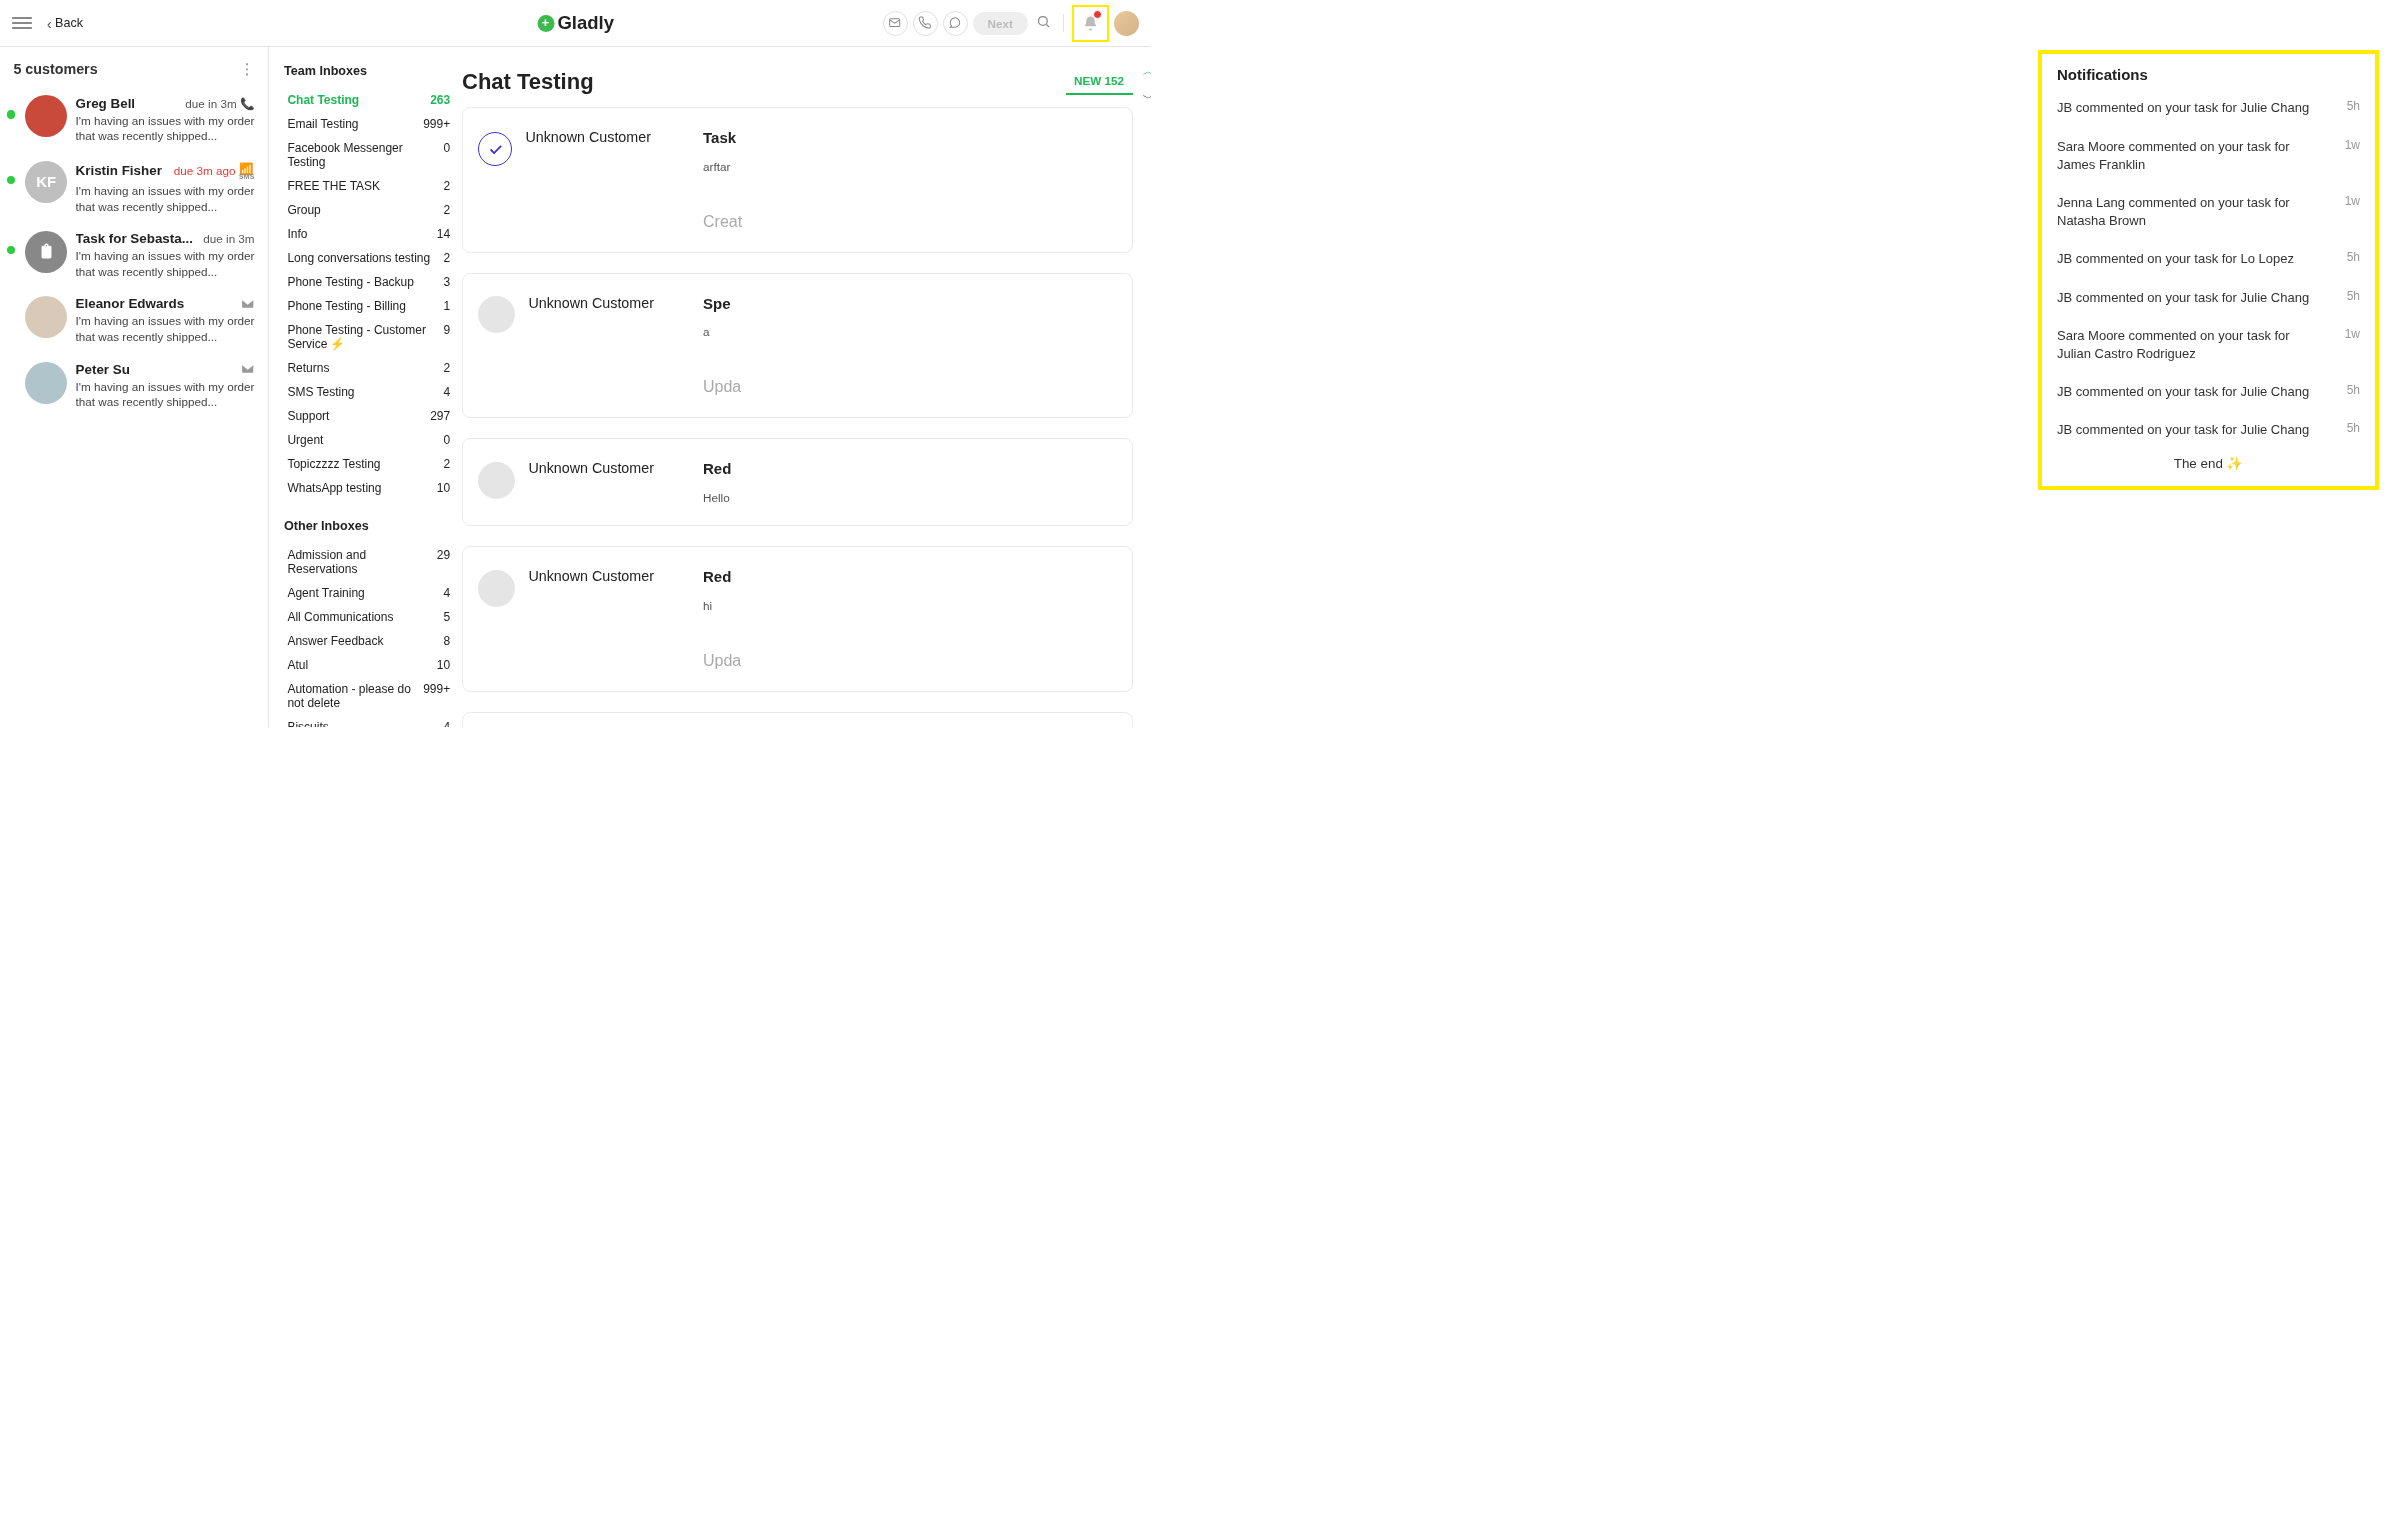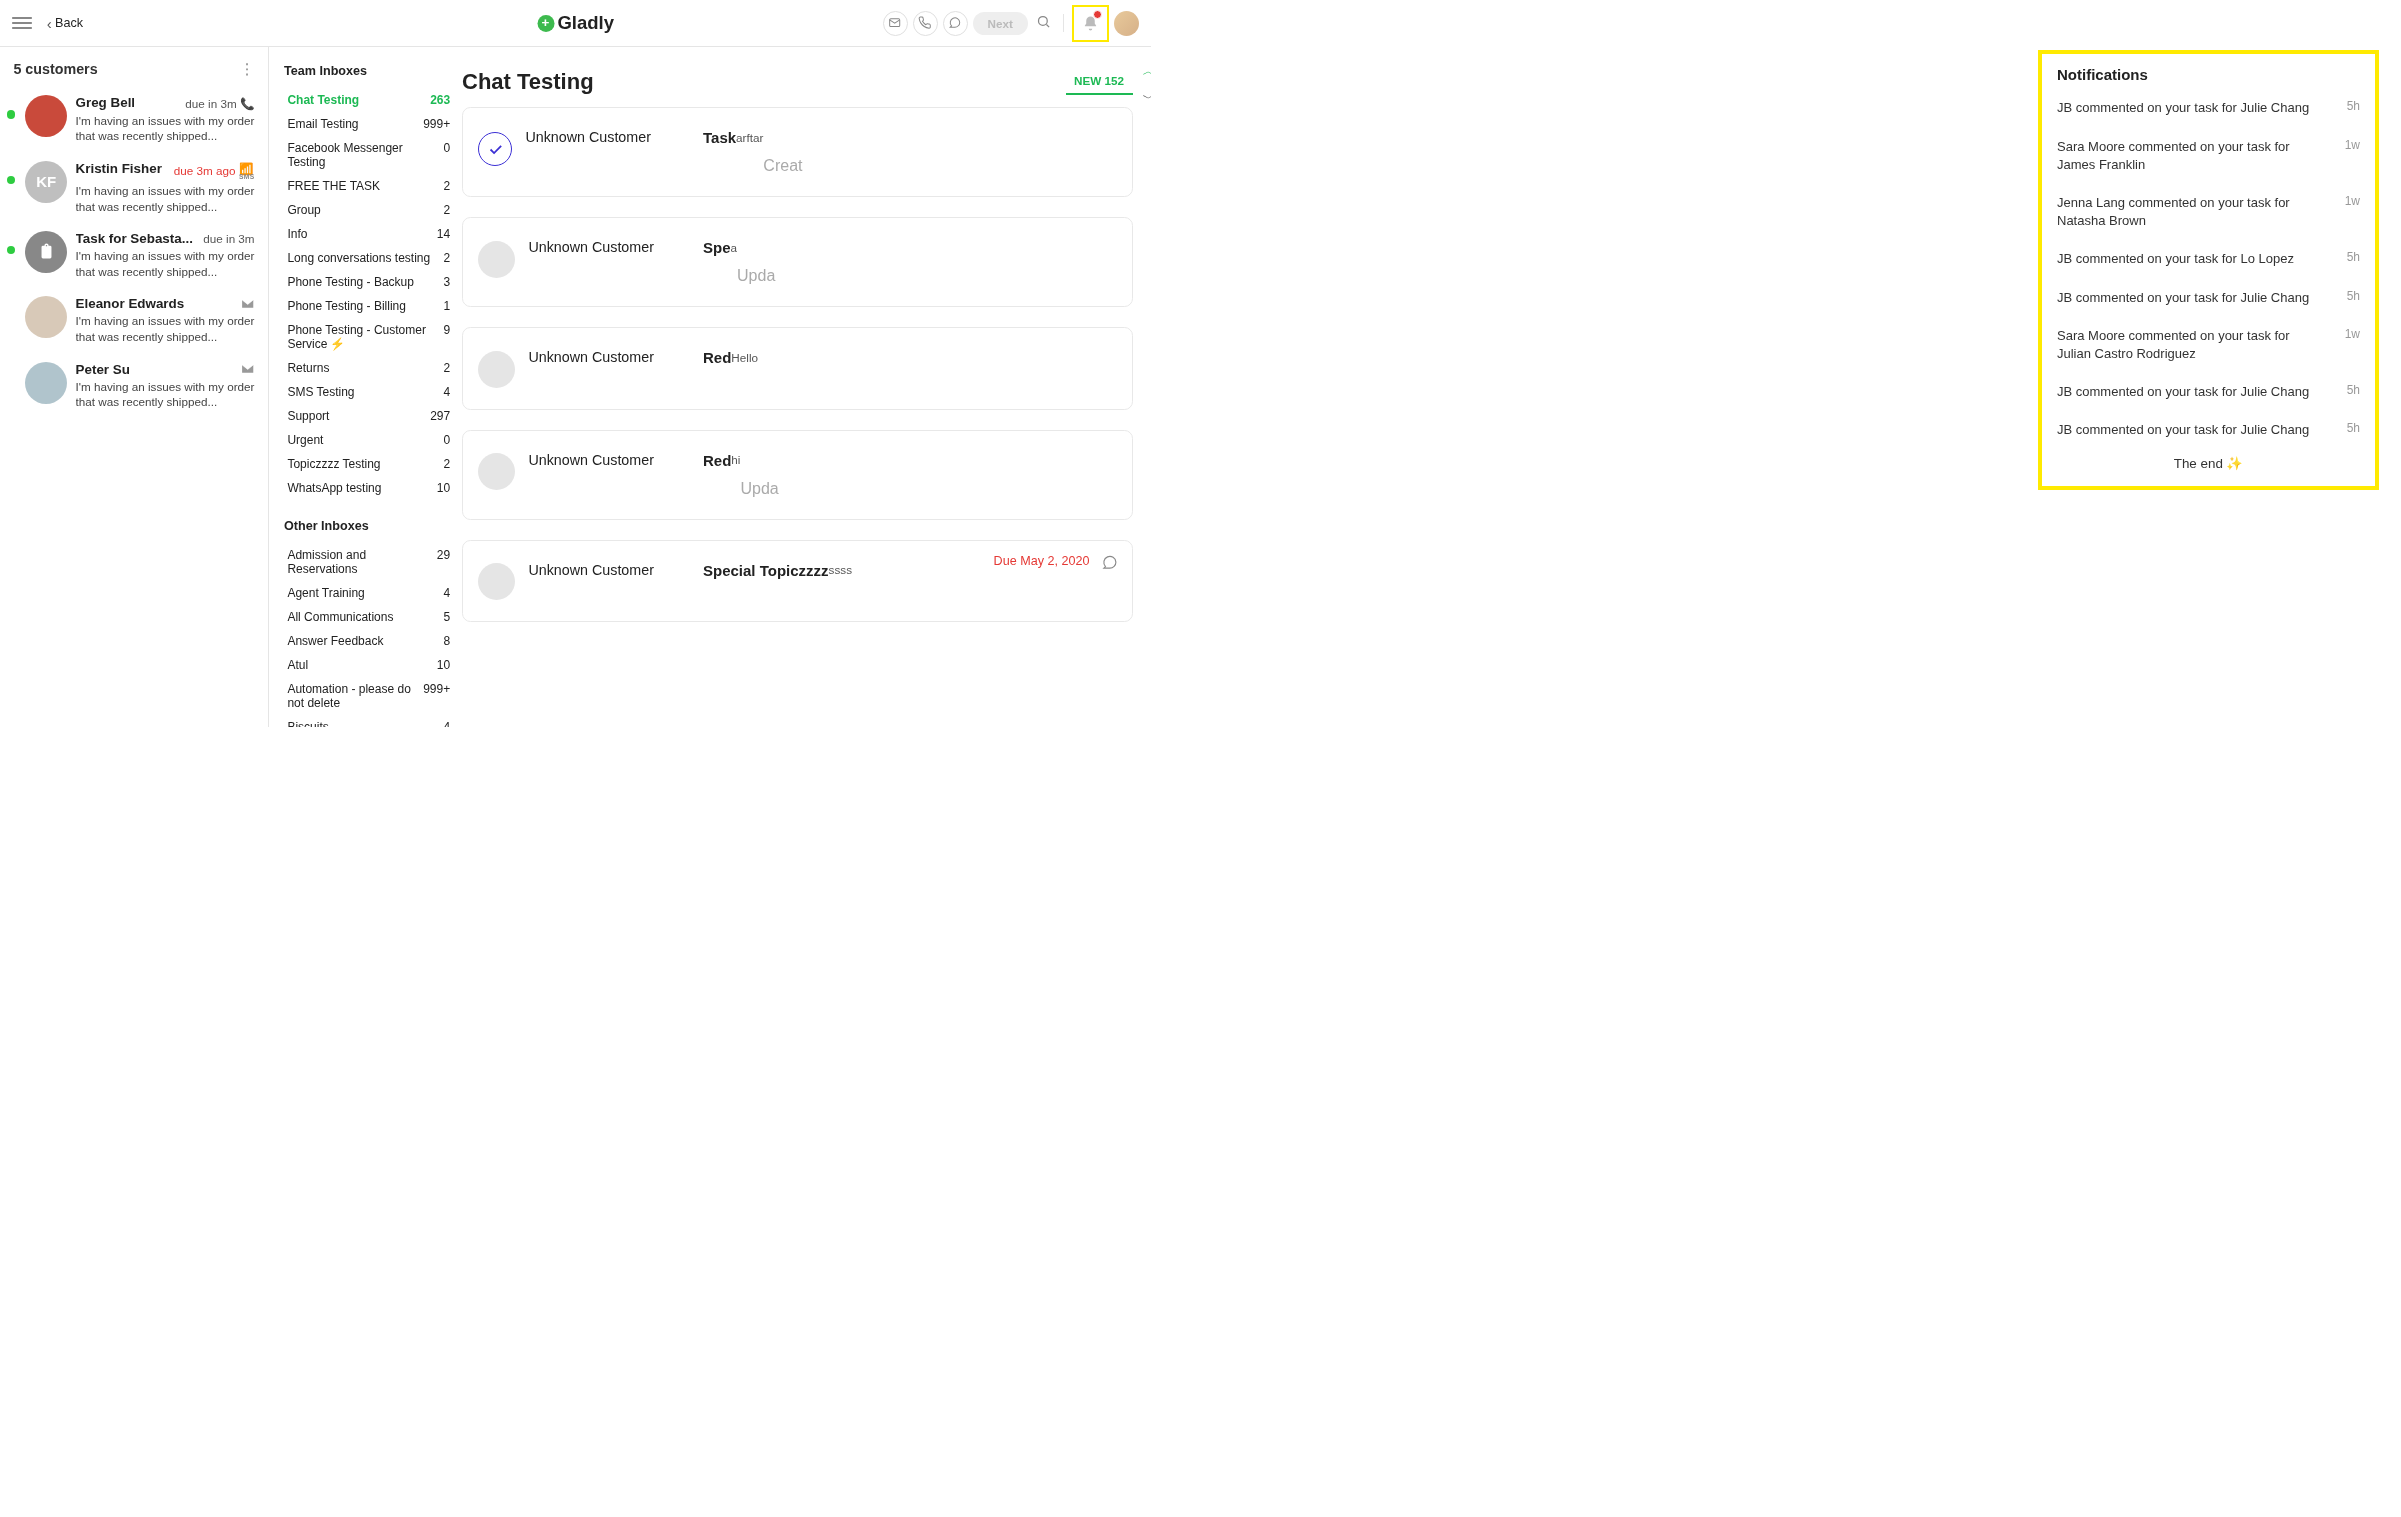--- a/index.html
+++ b/index.html
@@ -32,21 +32,21 @@
 
 .customers-col { width: 269px; border-right: 0.8px solid #e5e5e5; }
 .customers-header { display:flex; justify-content: space-between; align-items:center; padding: 13.4px 13.4px 8.4px; }
 .customers-header h2 { font-size: 14.3px; color: #333; font-weight: 700; }
 .dots-v { color: #888; font-size: 15px; cursor: pointer; }
 .customer-item { display:flex; padding: 8.4px 13.4px 8.4px 6.7px; gap: 8.4px; align-items: flex-start; position: relative; }
 .cust-status { width: 8.4px; height: 8.4px; border-radius: 50%; background: #2ecc40; margin-top: 15px; margin-right: 1.7px; flex-shrink: 0; }
 .cust-status.none { background: transparent; }
 .cust-avatar { width: 42px; height: 42px; border-radius: 50%; background: #ddd; flex-shrink: 0; display:flex; align-items:center; justify-content:center; color:#fff; font-weight:600; font-size:15px;}
 .cust-body { flex:1; min-width: 0; }
-.cust-top { display:flex; justify-content: space-between; gap: 5px; }
+.cust-top { display:flex; justify-content: space-between; align-items: center; gap: 5px; }
 .cust-name { font-weight: 700; font-size: 13.4px; white-space: nowrap; overflow: hidden; text-overflow: ellipsis; }
 .cust-due { font-size: 11.7px; color: #555; white-space: nowrap; display:flex; align-items:center; gap:3.4px;}
 .cust-due.red { color: #e53935; }
 .cust-preview { font-size: 11.7px; color: #444; line-height: 1.35; margin-top: 1.7px; display:-webkit-box; -webkit-line-clamp:2; -webkit-box-orient:vertical; overflow:hidden; }
 .cust-chan { font-size:11.7px; color:#888; flex-shrink:0; margin-top:1.7px;}
 .cust-chan svg { width:13.4px; height:11.7px; fill:#888; }
 .sms-badge { font-size:6.7px; color:#888; font-weight:600; letter-spacing:0.4px; }
 
 
 .inboxes-col { width: 193px; padding: 17px 8.4px 0 15px; overflow-y:auto; }
@@ -63,21 +63,21 @@
 .tabs { display:flex; gap: 0; font-size: 11.7px; font-weight:700;}
 .tab { padding: 6.7px 8.4px; cursor:pointer; color:#333; }
 .tab.active { color: #1db954; border-bottom: 2.5px solid #1db954; }
 .tab .cnt::before { content:"  "; }
 .conv-card { border:0.8px solid #e8e8e8; border-radius:8.4px; margin-bottom: 20px; padding: 21px 15px; display:flex; gap:15px; align-items:flex-start; position:relative;}
 .conv-check { width:34px; height:34px; border:1.7px solid #3b2fd4; border-radius:50%; display:flex; align-items:center; justify-content:center; flex-shrink:0; margin-top:3.4px;}
 .conv-check svg { width:17px; height:17px; stroke:#3b2fd4; fill:none; stroke-width:2.5;}
 .conv-avatar { width:37px; height:37px; border-radius:50%; background:#e5e5e5; flex-shrink:0; margin-top:1.7px;}
 .conv-left { display:flex; gap:13.4px; width:210px; flex-shrink:0;}
 .conv-name { font-size:14.3px; font-weight:500; }
-.conv-right { flex:1; display:flex; flex-direction:row; gap:0;}
+.conv-right { flex:1; display:flex; flex-direction:column; gap:12px;}
 .conv-subject { font-size:15px; font-weight:600; }
 .conv-snippet { font-size:11.7px; color:#555; margin-top:1.7px;}
 .conv-meta { font-size:16px; color:#aaa; margin-top:28px;}
 .conv-due { position:absolute; right:42px; top:13.4px; font-size:12.6px; color:#e53935; font-weight:500;}
 .conv-chat-icon { position:absolute; right:13.4px; top:13.4px;}
 .conv-chat-icon svg { width:17px; height:17px; stroke:#888; fill:none; stroke-width:1.6;}
 
 
 .main-scroll-indicators { position:absolute; right:-3.4px; top:17px; display:flex; flex-direction:column; gap:11.7px; }
 .main-scroll-indicators span { color:#1db954; font-size:11.7px;}

